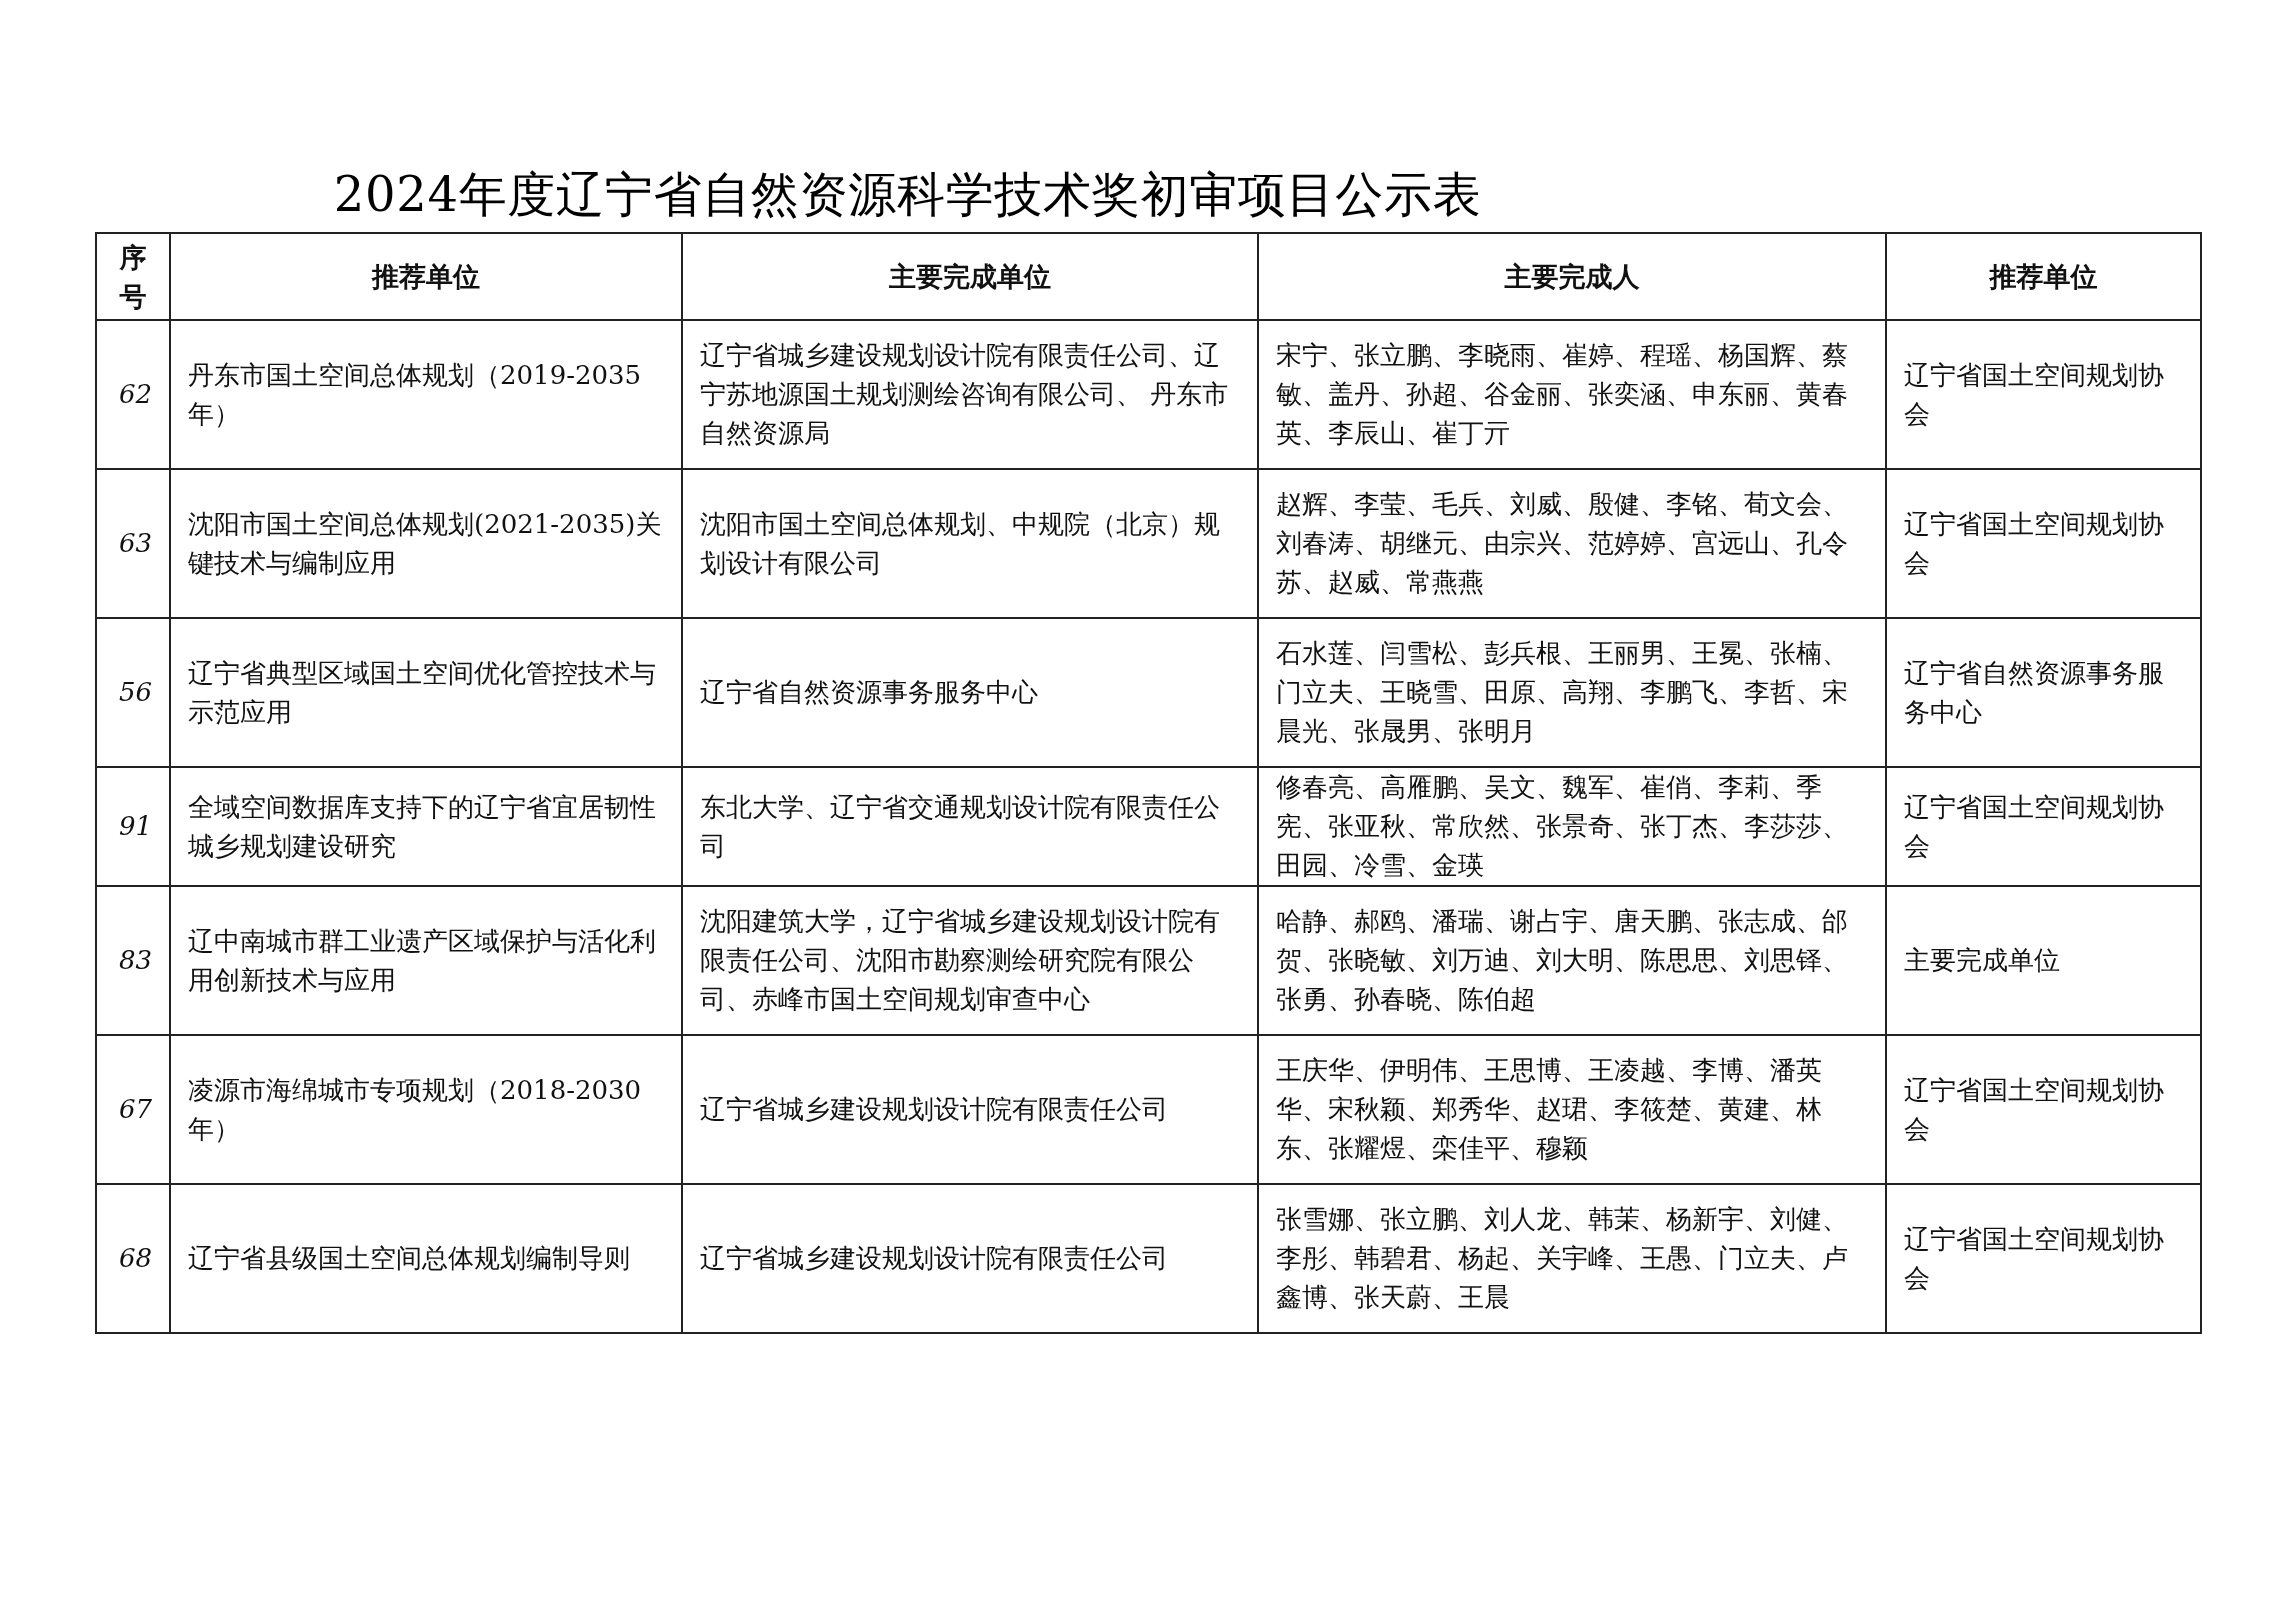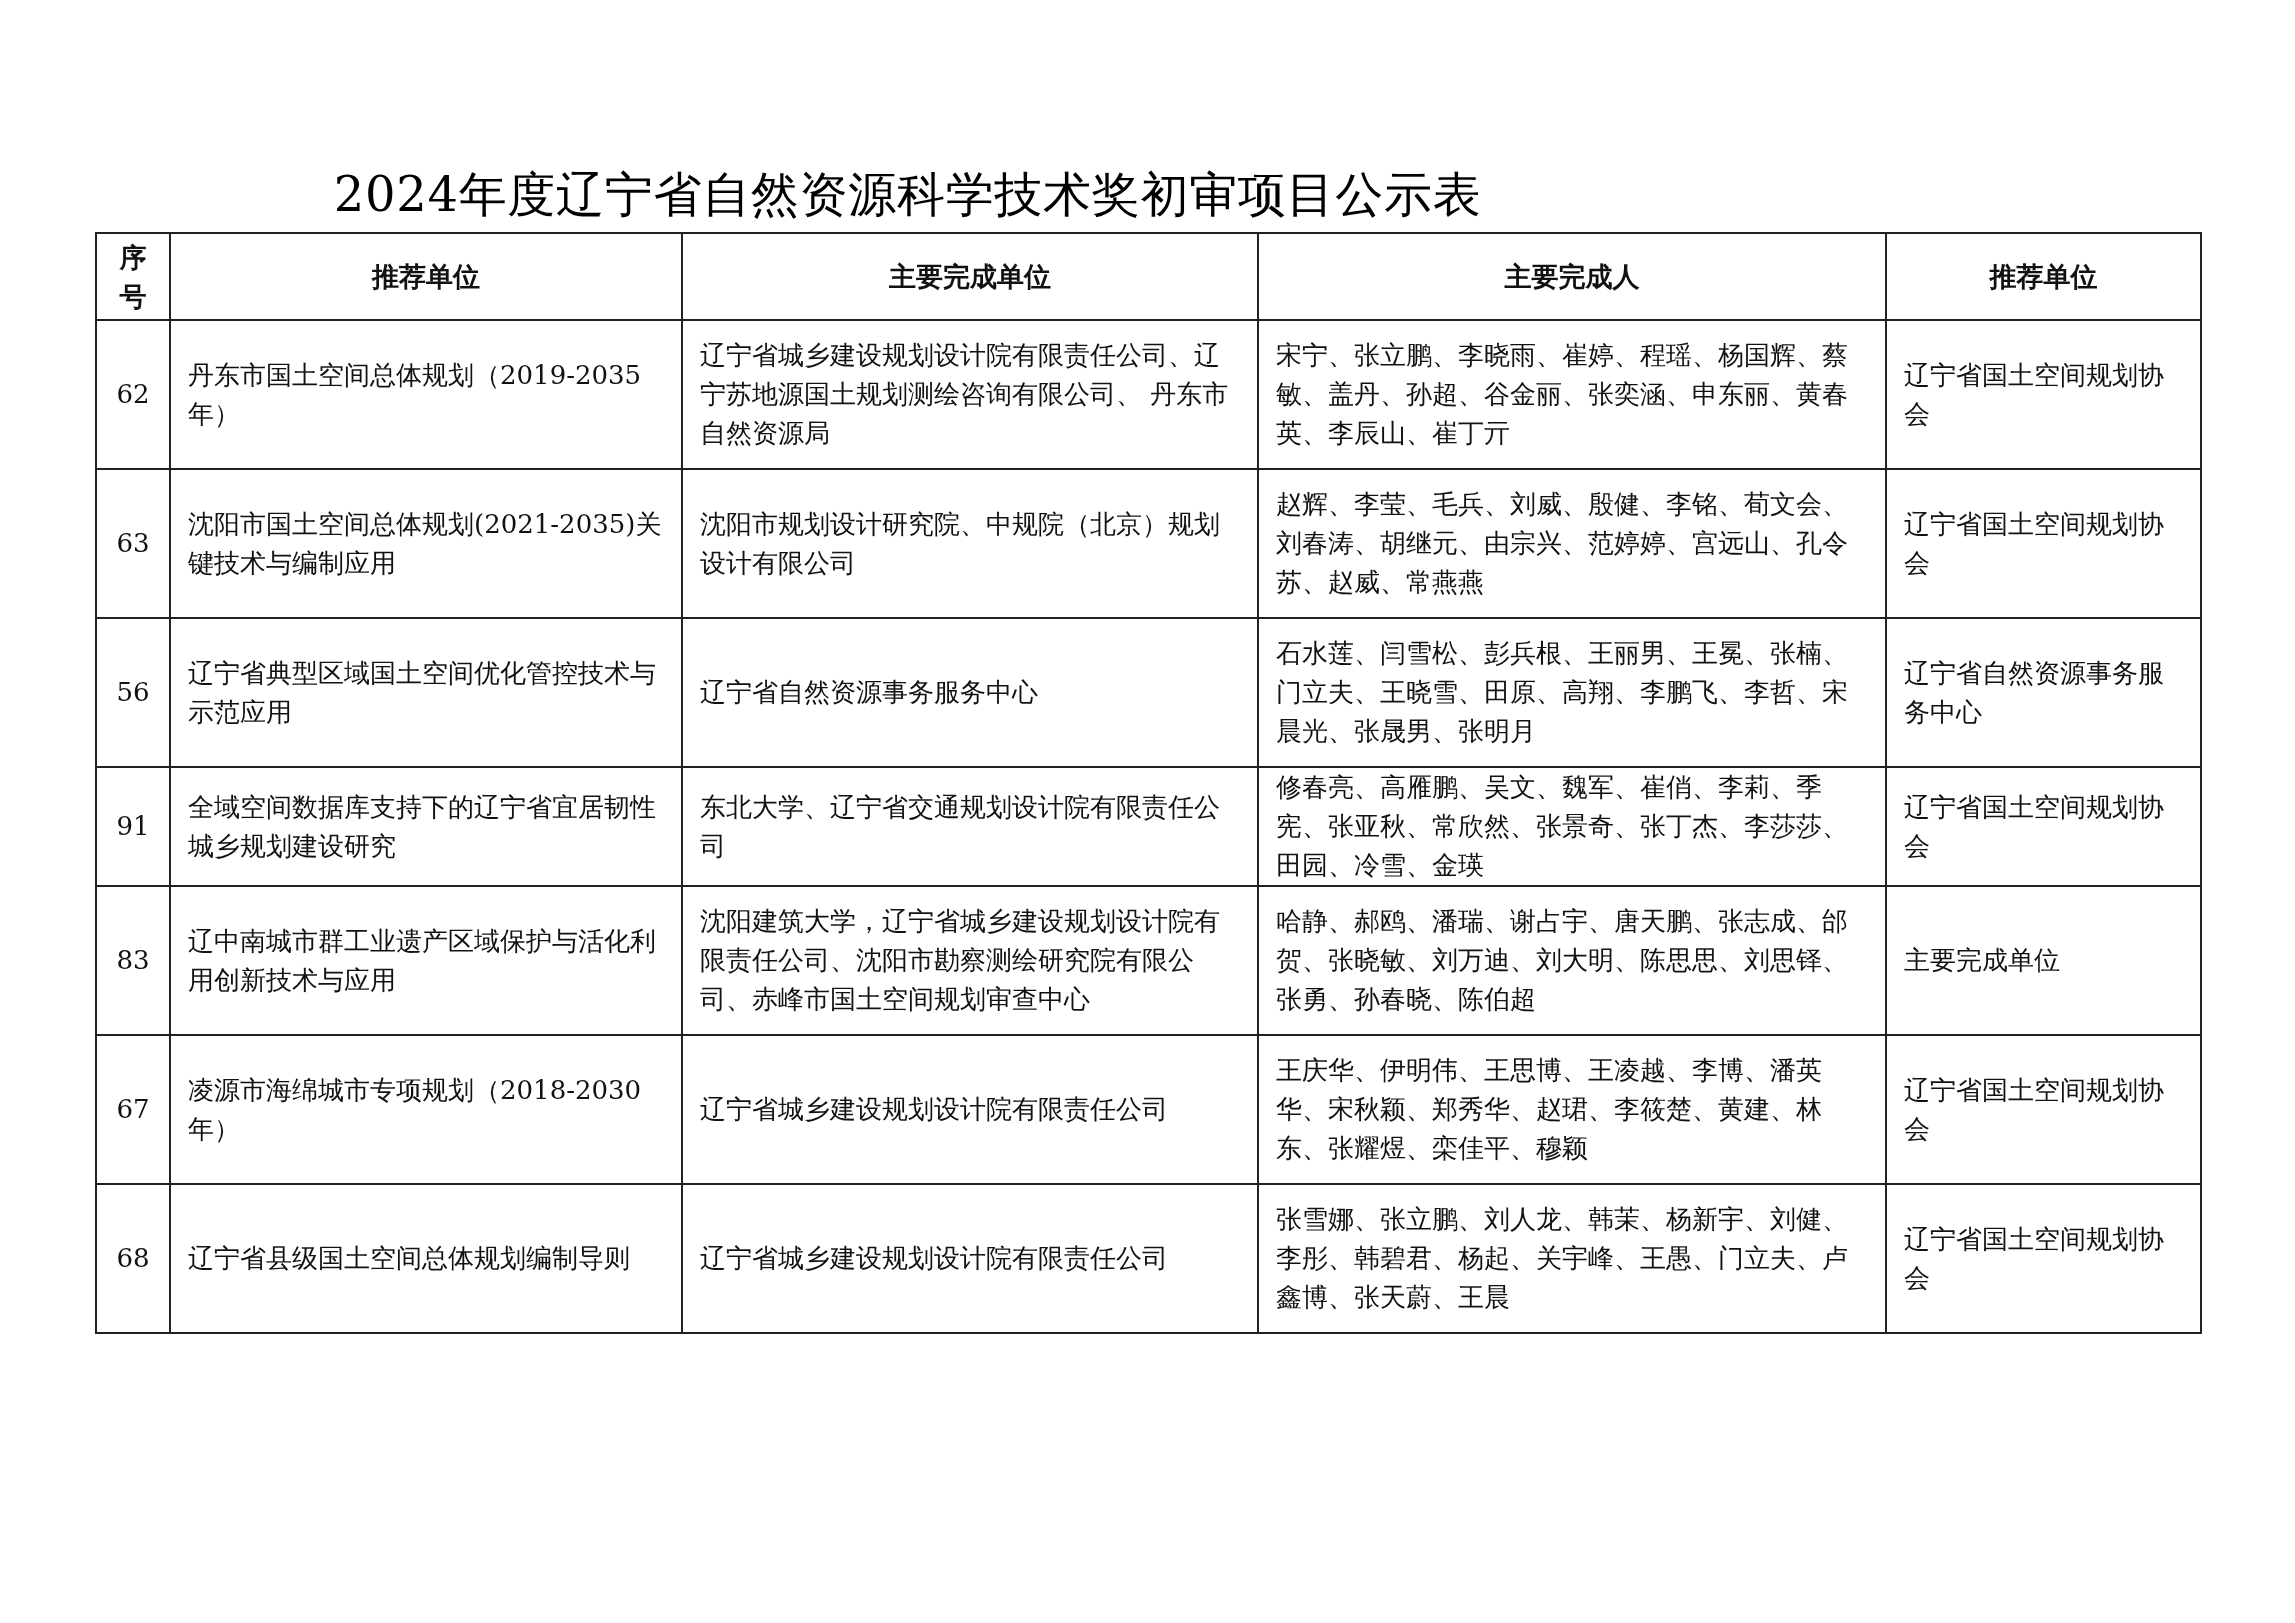--- a/index.html
+++ b/index.html
@@ -6,21 +6,21 @@
   body { width: 2295px; height: 1623px; position: relative; overflow: hidden;
          font-family: "DejaVu Serif", "Liberation Serif", serif; color: #111; }
   .title { position: absolute; left: 0; top: 162px; width: 1815px; text-align: center;
            font-size: 48px; line-height: 65px; letter-spacing: 0.7px; color: #000; }
   table.main { position: absolute; left: 95px; top: 232px; width: 2105px;
                border-collapse: collapse; table-layout: fixed; }
   table.main td, table.main th { border: 2px solid #222; padding: 0 17px;
                font-size: 26px; line-height: 39px; font-weight: normal; vertical-align: middle; }
   table.main th { text-align: center; height: 85px; font-weight: bold; font-family: "DejaVu Sans", "Liberation Sans", sans-serif; font-size: 27px; }
   th.col-no { padding: 0; line-height: 34px; }
-  td.no { text-align: center; padding: 0; font-size: 26px; }
+  td.no { text-align: right; padding: 0; font-size: 26px; font-style: italic; }
   td.left { text-align: left; }
   tr.r { height: 149px; }
   tr.r.short { height: 118px; }
 </style>
 </head>
 <body>
 
 <div class="title">2024年度辽宁省自然资源科学技术奖初审项目公示表</div>
 
 <table class="main">
@@ -47,21 +47,21 @@
     <tr class="r">
       <td class="no">62</td>
       <td class="left">丹东市国土空间总体规划（2019-2035年）</td>
       <td class="left">辽宁省城乡建设规划设计院有限责任公司、辽宁苏地源国土规划测绘咨询有限公司、 丹东市自然资源局</td>
       <td class="left">宋宁、张立鹏、李晓雨、崔婷、程瑶、杨国辉、蔡敏、盖丹、孙超、谷金丽、张奕涵、申东丽、黄春英、李辰山、崔丁亓</td>
       <td class="left">辽宁省国土空间规划协会</td>
     </tr>
     <tr class="r">
       <td class="no">63</td>
       <td class="left">沈阳市国土空间总体规划(2021-2035)关键技术与编制应用</td>
-      <td class="left">沈阳市规划设计研究院、中规院（北京）规划设计有限公司</td>
+      <td class="left">沈阳市国土空间总体规划、中规院（北京）规划设计有限公司</td>
       <td class="left">赵辉、李莹、毛兵、刘威、殷健、李铭、荀文会、刘春涛、胡继元、由宗兴、范婷婷、宫远山、孔令苏、赵威、常燕燕</td>
       <td class="left">辽宁省国土空间规划协会</td>
     </tr>
     <tr class="r">
       <td class="no">56</td>
       <td class="left">辽宁省典型区域国土空间优化管控技术与示范应用</td>
       <td class="left">辽宁省自然资源事务服务中心</td>
       <td class="left">石水莲、闫雪松、彭兵根、王丽男、王冕、张楠、门立夫、王晓雪、田原、高翔、李鹏飞、李哲、宋晨光、张晟男、张明月</td>
       <td class="left">辽宁省自然资源事务服务中心</td>
     </tr>

